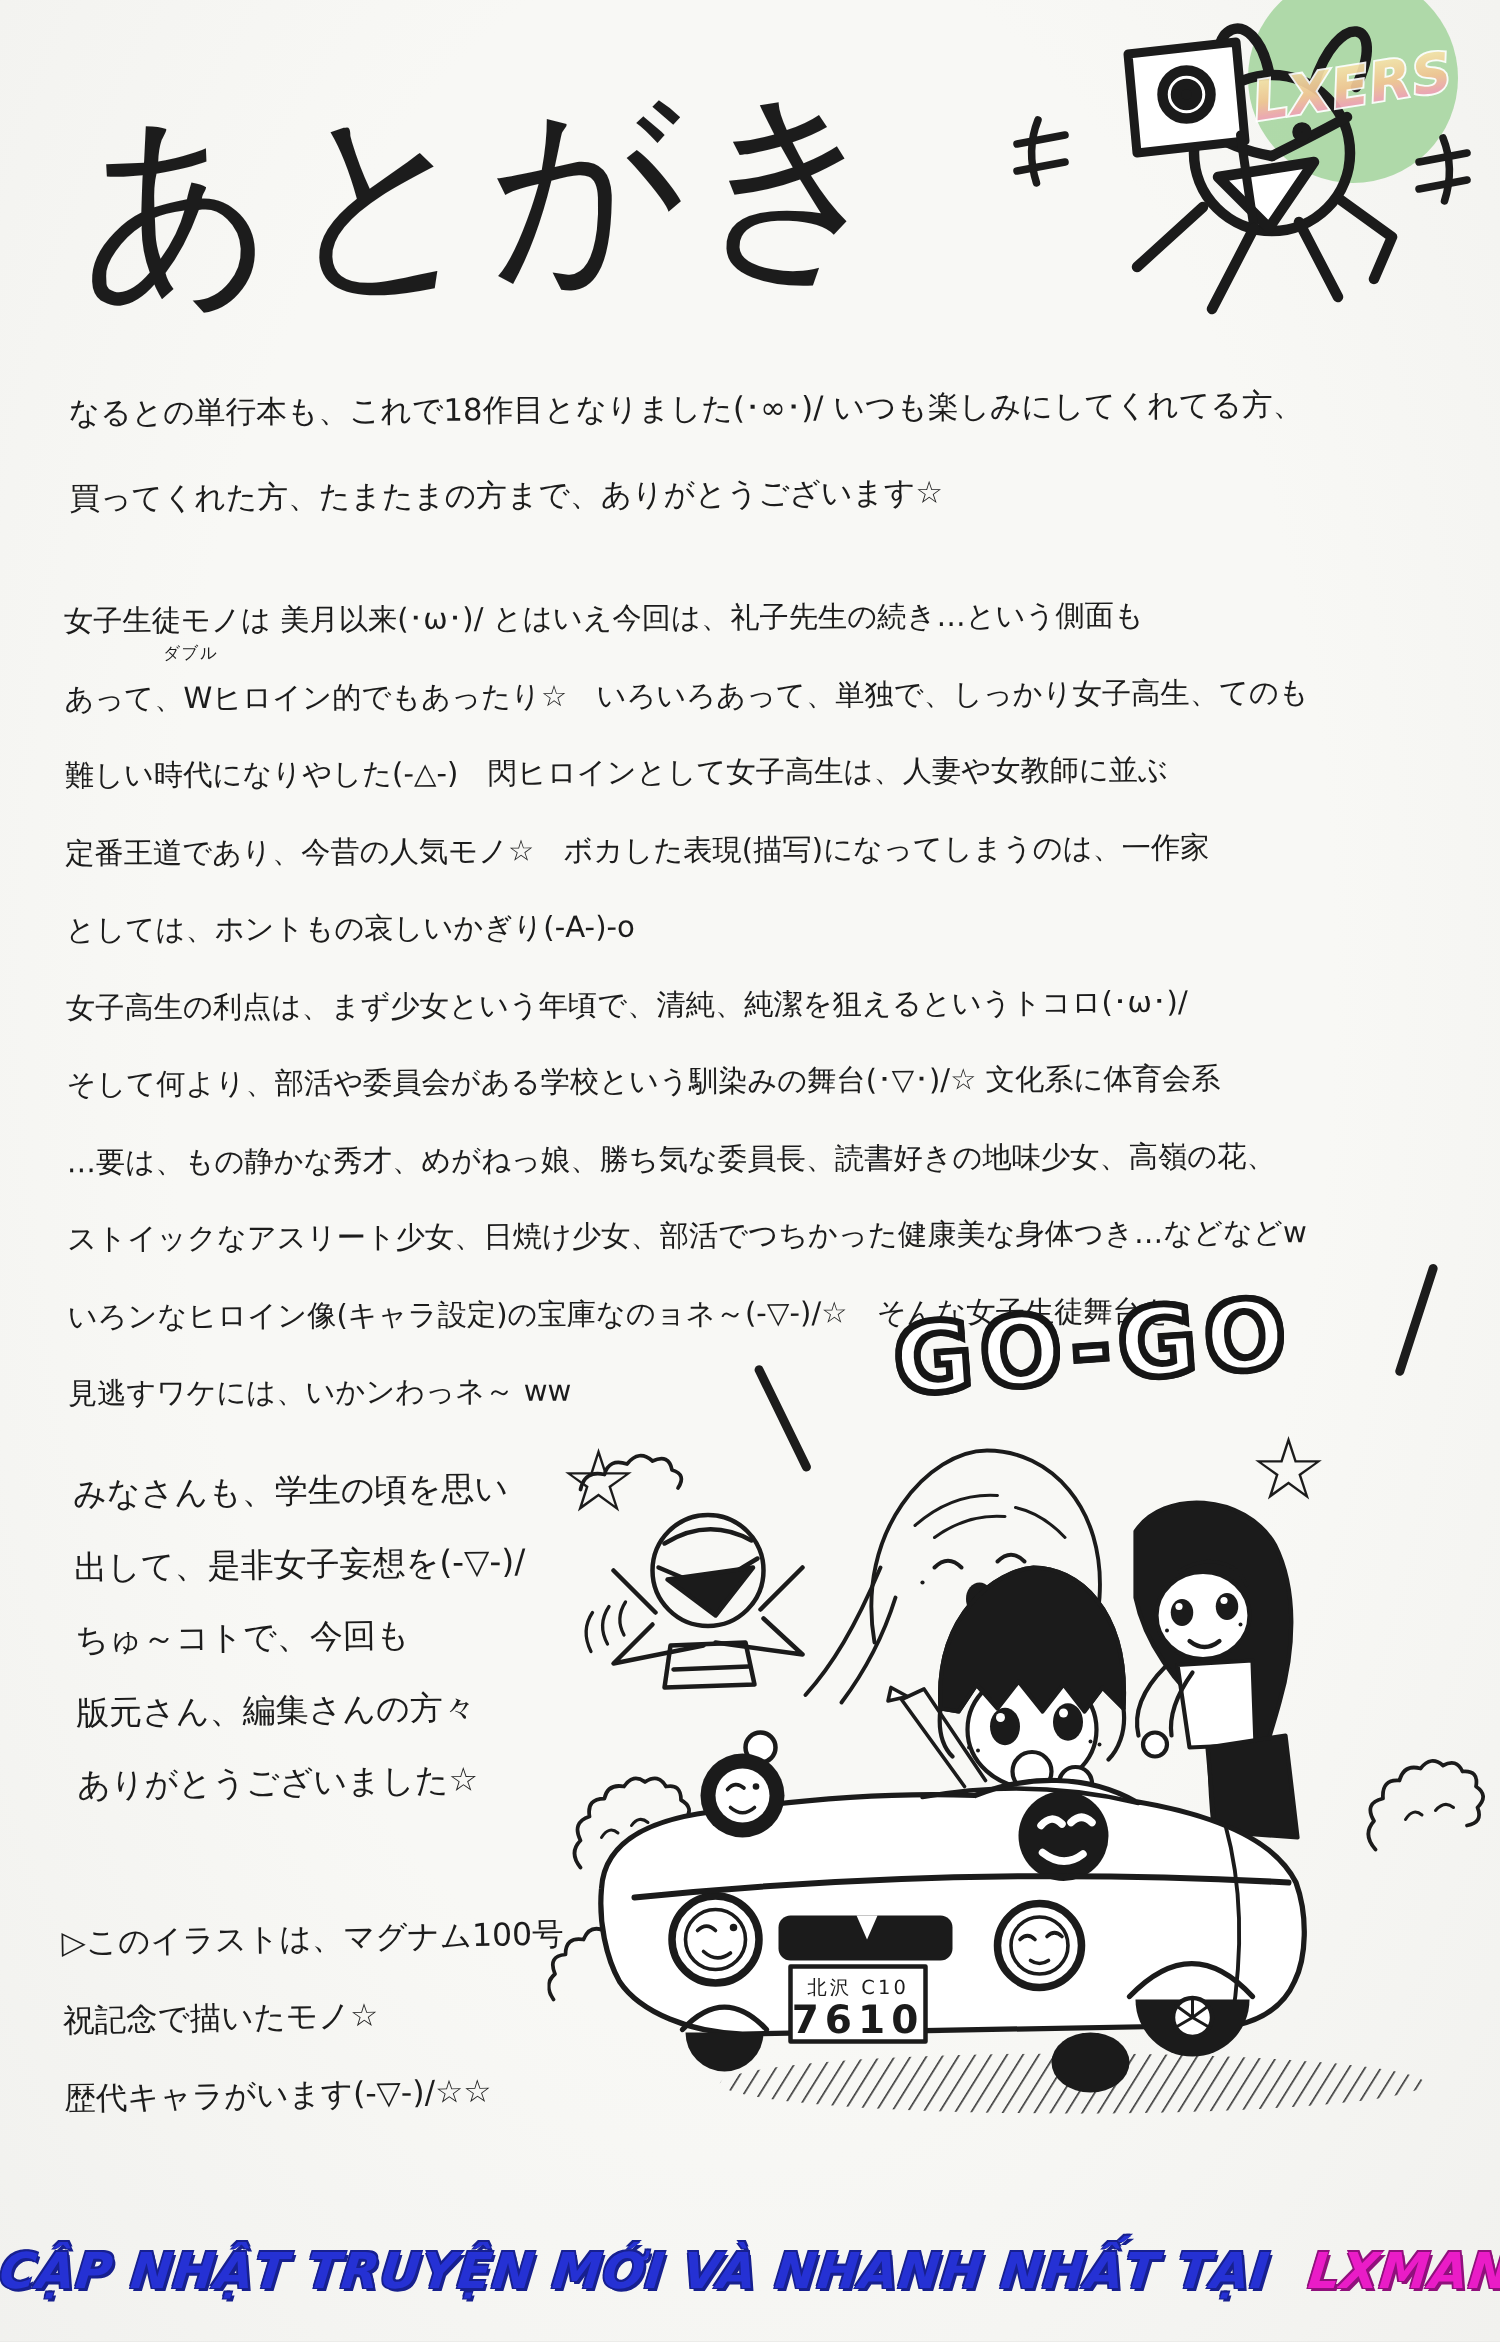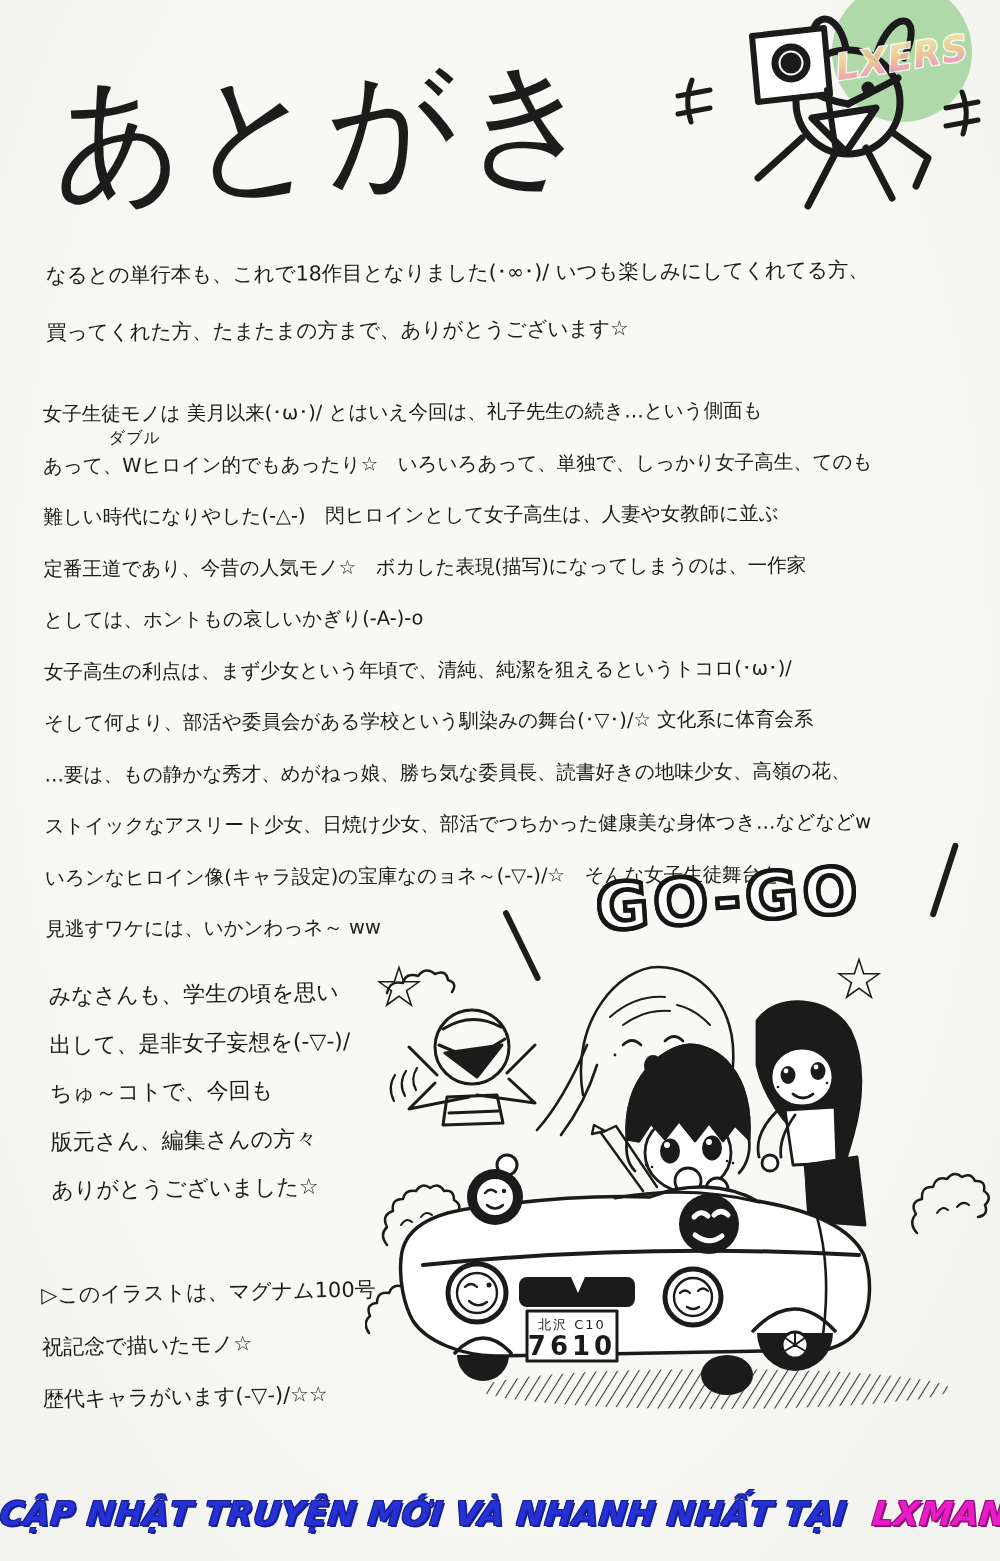--- a/index.html
+++ b/index.html
@@ -12,21 +12,21 @@
     position:absolute;left:52px;top:38px;width:520px;height:190px;
     font-size:128px;font-weight:500;letter-spacing:6px;line-height:185px;
     transform:rotate(-2.5deg) scaleY(1.06);white-space:nowrap;
   }
   .tblock{position:absolute;white-space:nowrap;}
   .tblock .line{display:flex;align-items:center;white-space:nowrap;}
   .p1{left:46px;top:243px;width:920px;font-size:20.5px;transform:rotate(-.4deg);}
   .p1 .line{height:57px;}
   .p2{left:44px;top:386px;width:930px;font-size:19.5px;transform:rotate(-.3deg);}
   .p2 .line{height:51.5px;}
-  .furigana{position:absolute;left:66px;top:40px;font-size:16px;letter-spacing:1px;}
+  .furigana{position:absolute;left:66px;top:40px;font-size:11px;letter-spacing:1px;}
   .leftcol{left:50px;top:970px;width:360px;font-size:22px;transform:rotate(-.8deg);}
   .leftcol .line{height:48.5px;}
   .note{left:42px;top:1266px;width:360px;font-size:21px;transform:rotate(-1deg);}
   .note .line{height:52px;}
   .gogo{
     position:absolute;left:545px;top:862px;width:370px;height:100px;
     transform:rotate(-4deg);text-align:center;
   }
   .gogo .word{
     font-size:64px;font-weight:900;letter-spacing:5px;color:#fff;

